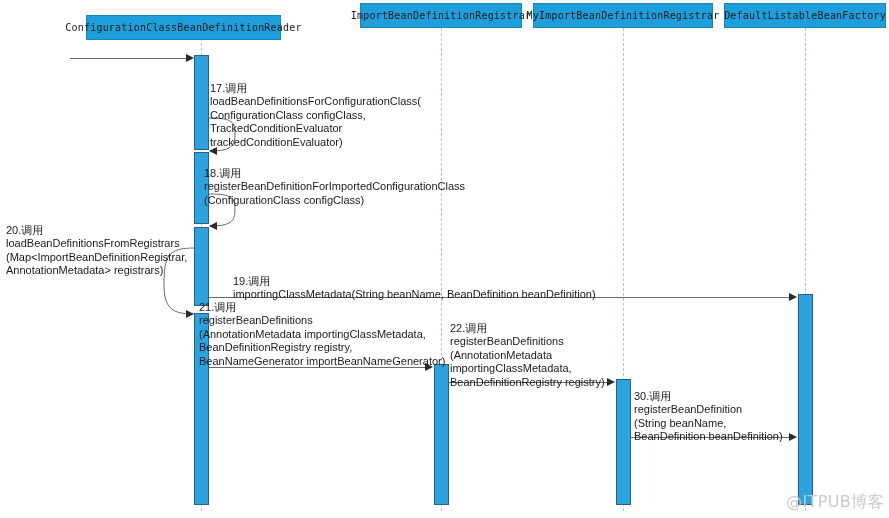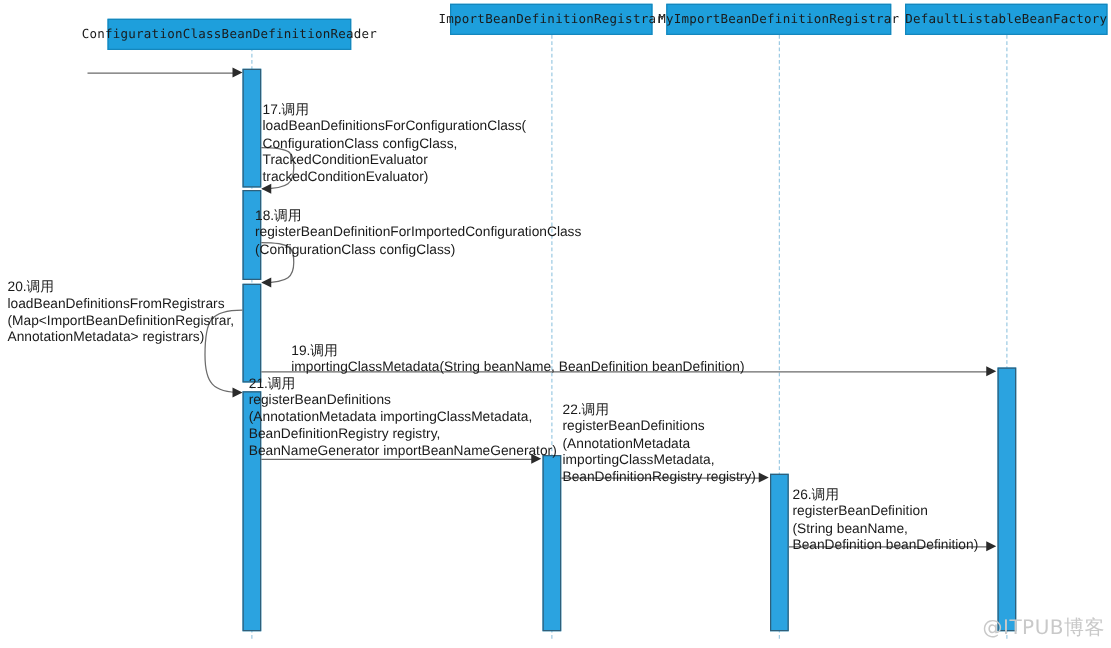--- a/index.html
+++ b/index.html
@@ -175,20 +175,20 @@
   <div class="msg-line" style="left:449px; top:382px; width:159px;"></div>
   <div class="arrow-head" style="left:607px; top:378px;"></div>
   <div class="msg-label" style="left:450px; top:322px; width:192px;"><span>22.调用
 </span><span>registerBeanDefinitions
 (AnnotationMetadata
 importingClassMetadata,
 BeanDefinitionRegistry registry)</span></div>
 
   <div class="msg-line" style="left:631px; top:437px; width:159px;"></div>
   <div class="arrow-head" style="left:789px; top:433px;"></div>
-  <div class="msg-label" style="left:634px; top:390px; width:196px;"><span>26.调用
+  <div class="msg-label" style="left:634px; top:390px; width:196px;"><span>30.调用
 </span><span>registerBeanDefinition
 (String beanName,
 BeanDefinition beanDefinition)</span></div>
 
   <div id="watermark" style="left:786px; top:492px;">@ITPUB博客</div>
 
 </div>
 
 </body></html>

